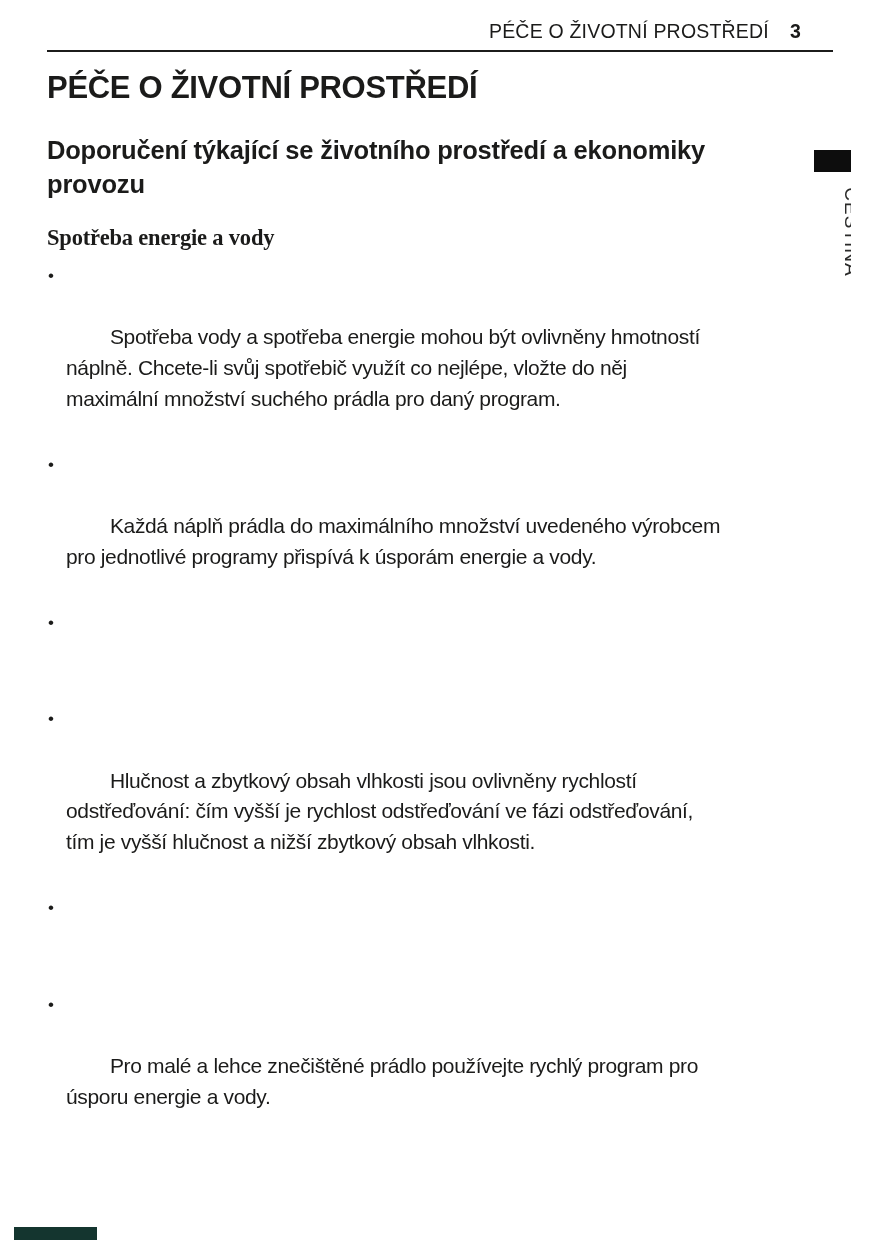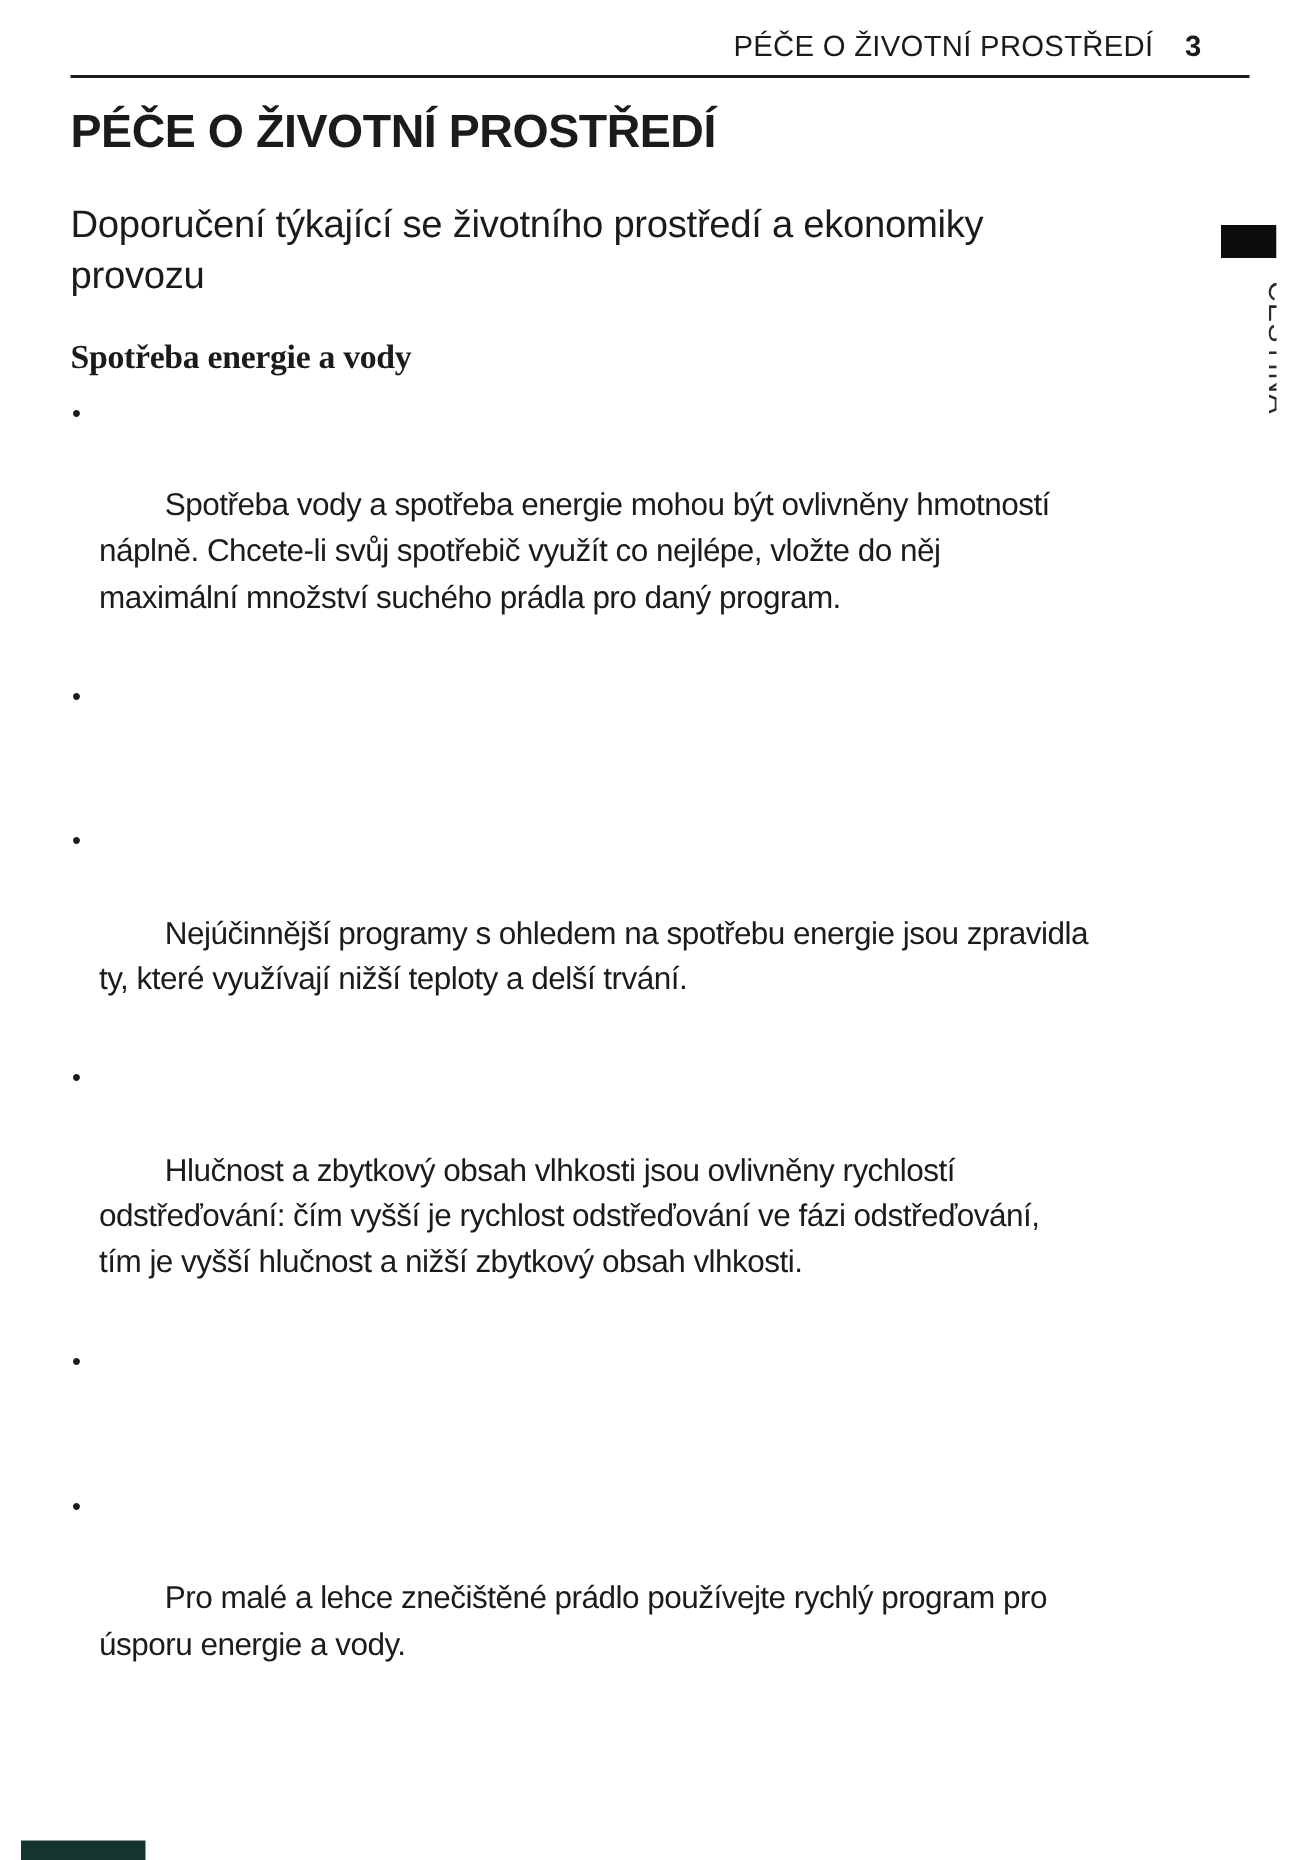--- a/index.html
+++ b/index.html
@@ -23,21 +23,21 @@
     background:#1c1c1b;
   }
 
   
   .content{position:absolute;top:70px;left:47px;width:806px;}
   .doc-title{
     margin:0 0 28px 0;font-size:31px;line-height:36px;font-weight:700;
     letter-spacing:-0.3px;white-space:pre;
   }
   .section-heading{
-    margin:0 0 22px 0;font-size:25.5px;line-height:33.5px;font-weight:400;
+    margin:0 0 22px 0;font-size:25.5px;line-height:33.5px;font-weight:700;
     letter-spacing:-0.2px;white-space:pre;
   }
   .sub-heading{
     margin:0 0 8px 0;font-size:22.5px;line-height:30px;font-weight:700;
     letter-spacing:-0.2px;white-space:pre;font-family:Liberation Serif, serif;
   }
 
   .bullet-list{list-style:none;margin:0;padding:0;}
   .bullet-item{
     position:relative;padding-left:19px;margin:0 0 4.5px 0;
@@ -84,25 +84,25 @@
     <h3 class="sub-heading">Spotřeba energie a vody</h3>
     <ul class="bullet-list">
       <li class="bullet-item">
         <span class="bullet-marker">•</span>
         <span>Spotřeba vody a spotřeba energie mohou být ovlivněny hmotností
 náplně. Chcete-li svůj spotřebič využít co nejlépe, vložte do něj
 maximální množství suchého prádla pro daný program.</span>
       </li>
       <li class="bullet-item">
         <span class="bullet-marker">•</span>
+        <span>Každá náplň prádla do maximálního množství uvedeného výrobcem
+pro jednotlivé programy přispívá k úsporám energie a vody.</span>
       </li>
       <li class="bullet-item">
         <span class="bullet-marker">•</span>
-        <span>Nejúčinnější programy s ohledem na spotřebu energie jsou zpravidla
-ty, které využívají nižší teploty a delší trvání.</span>
       </li>
       <li class="bullet-item">
         <span class="bullet-marker">•</span>
         <span>Hlučnost a zbytkový obsah vlhkosti jsou ovlivněny rychlostí
 odstřeďování: čím vyšší je rychlost odstřeďování ve fázi odstřeďování,
 tím je vyšší hlučnost a nižší zbytkový obsah vlhkosti.</span>
       </li>
       <li class="bullet-item">
         <span class="bullet-marker">•</span>
       </li>

